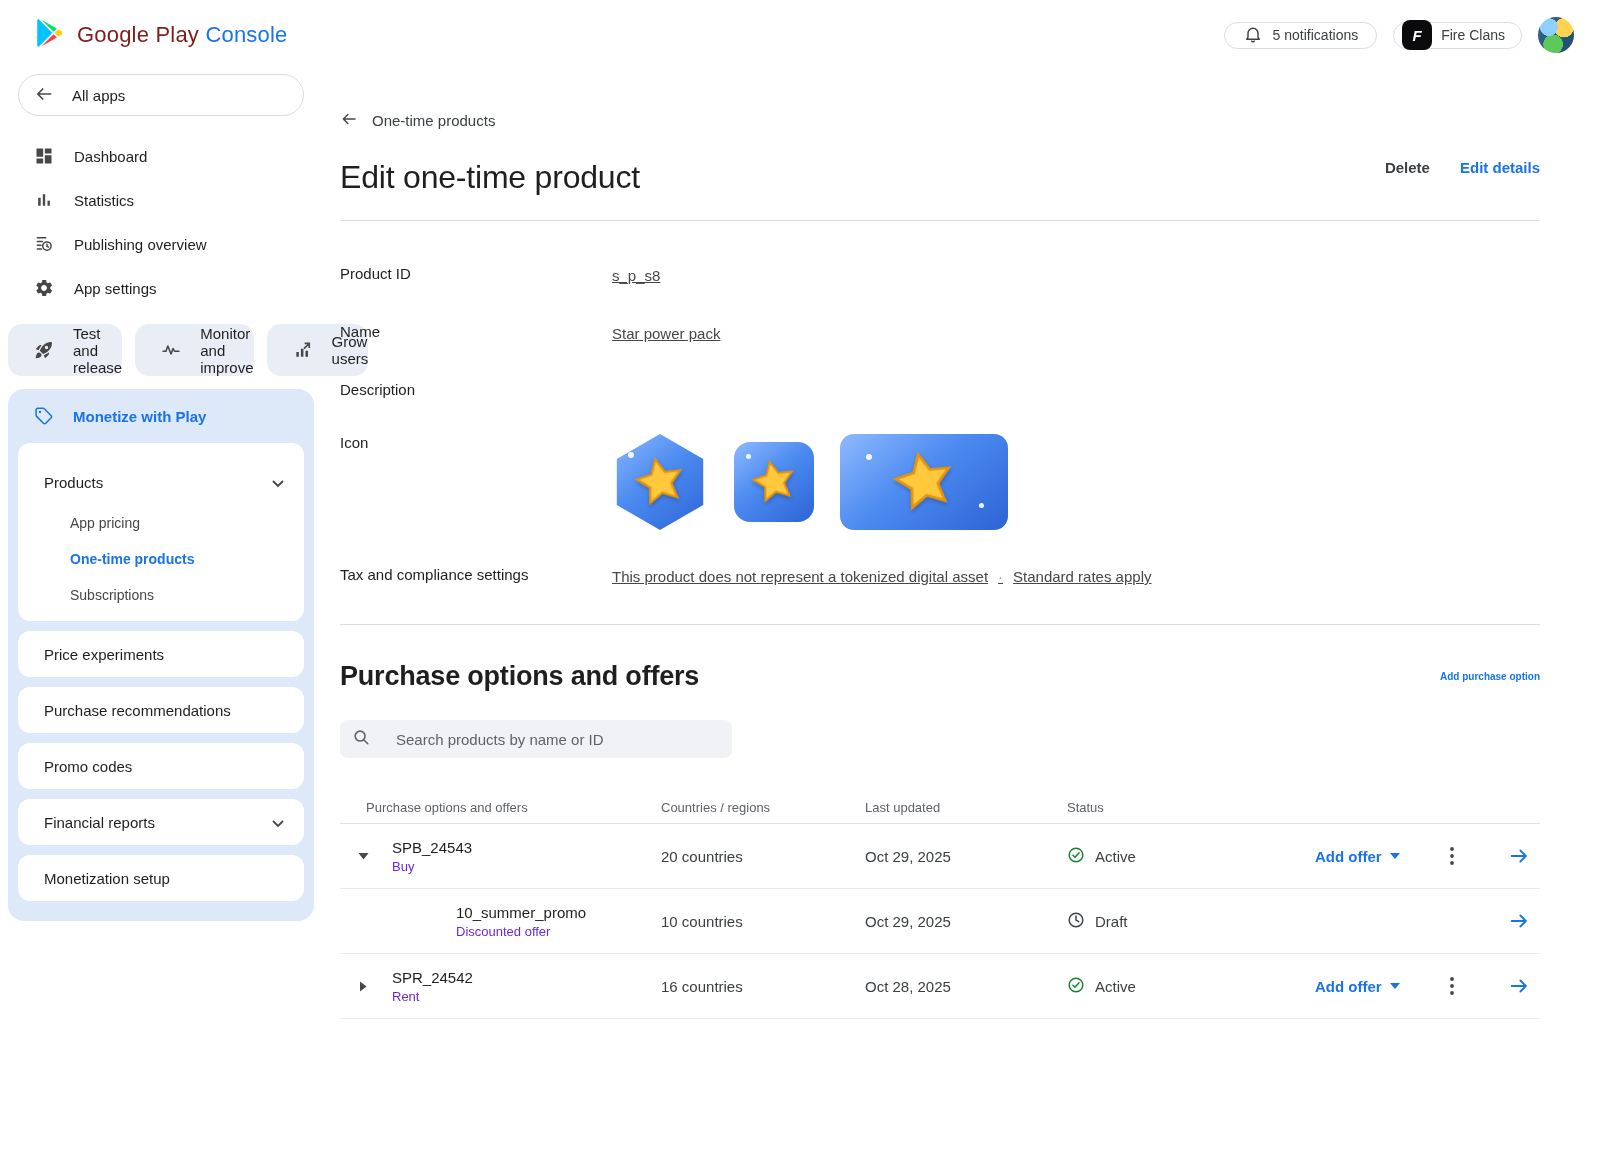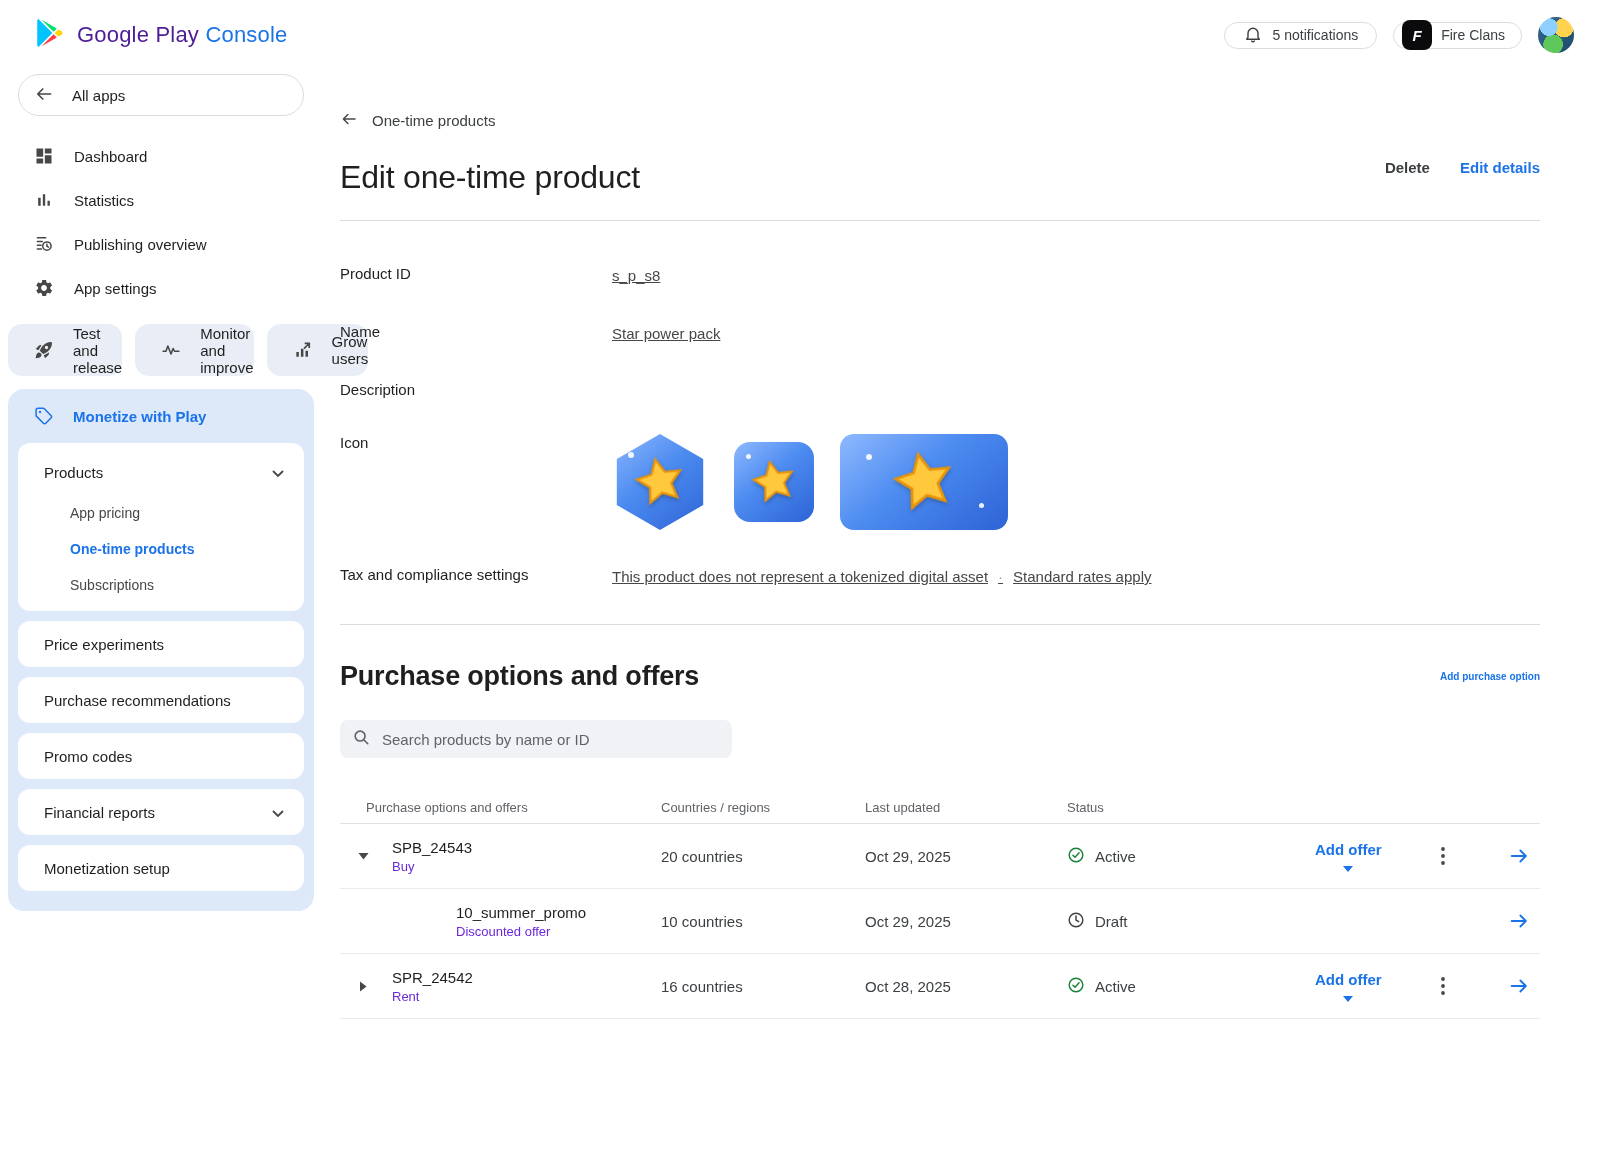--- a/index.html
+++ b/index.html
@@ -4,21 +4,21 @@
 <style>
   * { box-sizing: border-box; }
   html,body { margin:0; padding:0; width:1600px; height:1160px; background:#fff;
     font-family:"Liberation Sans", sans-serif; color:#1f1f1f; overflow:hidden; }
   button { font-family:inherit; }
 
   
   .topbar { height:70px; display:flex; align-items:center; justify-content:space-between; padding:0 26px 0 33px; background:#fff; }
   .brand { display:flex; align-items:center; gap:10px; cursor:pointer; }
   .brand-text { font-size:22px; letter-spacing:.2px; }
-  .b-gp { color:#4c1d95; font-weight:500; }
+  .b-gp { color:#7f1d1d; font-weight:500; }
   .b-console { color:#1a73e8; font-weight:500; }
   .top-right { display:flex; align-items:center; gap:16px; }
   .pill { display:flex; align-items:center; gap:10px; height:27px; padding:0 18px; border:1px solid #dadce0; border-radius:24px; background:#fff; font-size:14px; color:#3c4043; cursor:pointer; }
   .app-chip { padding:0 16px 0 8px; gap:9px; font-weight:500; }
   .app-icon { width:30px; height:30px; border-radius:8px; background:#0b0b0d; color:#fff; display:flex; align-items:center; justify-content:center; font-size:15px; font-weight:700; font-style:italic; }
   .avatar { width:36px; height:36px; border-radius:50%; cursor:pointer;
     background: radial-gradient(circle at 30% 28%, #8ed0ff 0 24%, transparent 25%),
                 radial-gradient(circle at 72% 30%, #ffd34d 0 26%, transparent 27%),
                 radial-gradient(circle at 42% 76%, #5fc85a 0 28%, transparent 29%),
                 linear-gradient(135deg,#35678f,#1d4a6b); }
@@ -28,21 +28,21 @@
   .allapps { margin:4px 18px 12px; height:42px; border:1px solid #dadce0; border-radius:22px; display:flex; align-items:center; gap:18px; padding:0 15px; font-size:15px; font-weight:500; color:#1f1f1f; cursor:pointer; background:#fff; }
   .nav-top { padding:6px 0 4px; }
   .nav-item { height:44px; display:flex; align-items:center; gap:19px; padding-left:33px; font-size:15px; color:#1f1f1f; cursor:pointer; }
   .nav-icon, .g-icon { width:22px; height:22px; display:flex; align-items:center; justify-content:center; flex:none; }
   .group-list { padding:10px 8px 0; display:flex; flex-direction:row; gap:13px; }
   .group-item { background:#e9eef6; border-radius:14px; height:52px; display:flex; align-items:center; gap:18px; padding-left:25px; font-size:15px; color:#1f1f1f; cursor:pointer; }
   .monetize { margin:13px 8px 0; background:#dde8f8; border-radius:16px; padding-bottom:10px; }
   .monetize-header { height:54px; display:flex; align-items:center; gap:18px; padding-left:25px; font-size:15px; font-weight:600; color:#1a73e8; cursor:pointer; }
   .m-card { background:#fff; border-radius:12px; margin:0 10px 10px; overflow:hidden; }
   .card-row { height:46px; display:flex; align-items:center; justify-content:space-between; padding:0 20px 0 26px; font-size:15px; color:#1f1f1f; cursor:pointer; }
-  .products-card { padding:6px 0 8px; }
+  .products-card { padding:16px 0 8px; }
   .sub-item { height:36px; display:flex; align-items:center; padding-left:52px; font-size:14px; color:#474747; cursor:pointer; }
   .sub-item.active { color:#1a73e8; font-weight:600; }
 
   
   .main { position:absolute; left:322px; top:70px; width:1278px; padding:0 60px 0 18px; }
   .breadcrumb { margin-top:40px; display:flex; align-items:center; gap:14px; font-size:15px; color:#3c4043; cursor:pointer; width:max-content; }
   .title-row { display:flex; margin-top:28px;gap:32px; }
   h1 { margin:0; font-size:32px; font-weight:400; color:#1f1f1f; letter-spacing:-.2px; }
   .title-actions { margin-left:auto; display:flex; gap:30px; font-size:15px; font-weight:600; }
   .act-delete { color:#3c4043; cursor:pointer; }
@@ -58,38 +58,38 @@
   .p-hex { width:96px; height:96px; clip-path:polygon(50% 0,95% 26%,95% 74%,50% 100%,5% 74%,5% 26%); }
   .p-sq { width:80px; height:80px; border-radius:16px; }
   .p-rect { width:168px; height:96px; border-radius:14px; }
   .sparkle { position:absolute; background:#fff; border-radius:50%; opacity:.9; }
   .tax-value { display:flex; align-items:center; gap:10px; }
   .tax-dot { color:#9aa0a6; }
 
   .section-head { display:flex; align-items:center; margin-top:36px; }
   h2 { margin:0; font-size:27px; font-weight:600; color:#1f1f1f; letter-spacing:-.2px; }
   .add-purchase { margin-left:auto; font-size:10px; font-weight:600; color:#1a73e8; cursor:pointer; }
-  .search-box { margin-top:28px; width:392px; height:38px; background:#f0f2f5; border-radius:8px; display:flex; align-items:center; gap:10px; padding:0 12px; }
+  .search-box { margin-top:28px; width:392px; height:38px; background:#f0f2f5; border-radius:8px; display:flex; align-items:center; gap:24px; padding:0 12px; }
   .search-box input { flex:1; border:none; background:transparent; outline:none; font-size:15px; color:#1f1f1f; }
   .search-box input::placeholder { color:#5f6368; }
 
   .table { margin-top:34px; }
   .t-grid { display:grid; grid-template-columns:52px 269px 204px 202px 248px 1fr; align-items:center; }
   .t-head { height:32px; font-size:13px; color:#5f6368; border-bottom:1px solid #dfe2e6; }
   .h-first { grid-column:1/3; padding-left:26px; }
   .t-row { height:65px; border-bottom:1px solid #e8eaed; }
   .c-expand { display:flex; justify-content:center; padding-right:6px; }
   .expand-btn { border:none; background:none; cursor:pointer; padding:4px; display:flex; }
   .row-id { font-size:15px; color:#1f1f1f; }
   .row-sub { font-size:13px; color:#6d28d9; margin-top:3px; }
   .c-name.child { padding-left:64px; }
   .c-plain { font-size:15px; color:#3c4043; }
   .c-status { display:flex; align-items:center; gap:10px; font-size:15px; color:#3c4043; }
   .c-actions { display:flex; align-items:center; justify-content:space-between; padding-right:6px; }
-  .add-offer { display:flex; align-items:center; gap:8px; font-size:15px; font-weight:600; color:#1a73e8; cursor:pointer;flex-direction:column; }
+  .add-offer { display:flex; align-items:center; gap:8px; font-size:15px; font-weight:600; color:#1a73e8; cursor:pointer; }
   .icon-btn { border:none; background:none; cursor:pointer; padding:4px; display:flex; align-items:center; }
   .ml-auto { margin-left:auto; }
 </style>
 </head>
 <body>
 
 <header class="topbar">
   <div class="brand">
     <span>
       <svg width="34" height="34" viewBox="0 0 24 24">

